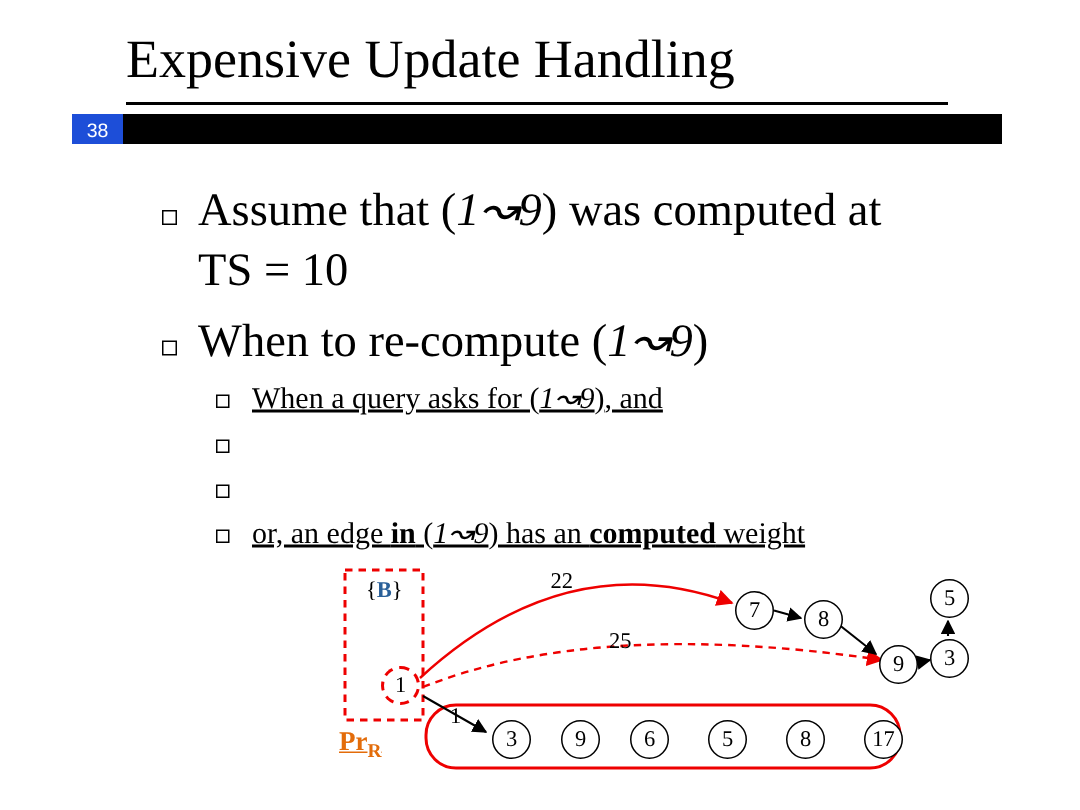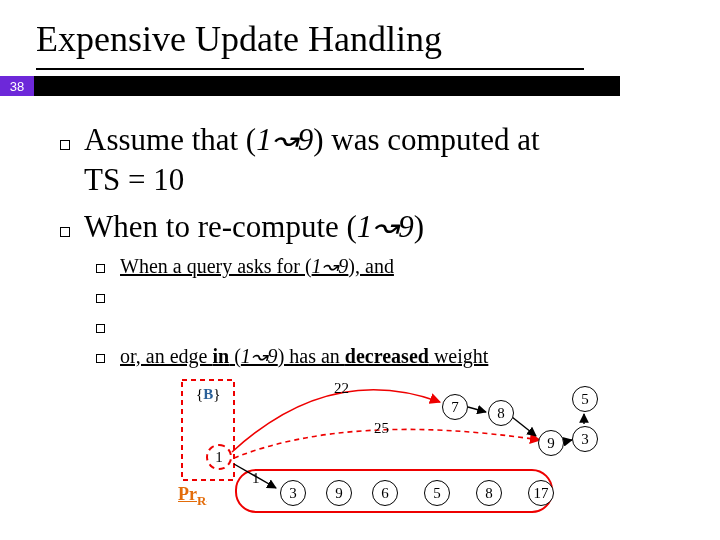--- a/index.html
+++ b/index.html
@@ -1,21 +1,21 @@
 <!DOCTYPE html>
 <html><head>
 <meta charset="utf-8">
 <style>
   * { box-sizing: border-box; margin: 0; padding: 0; }
   body { width: 720px; height: 540px; font-family: Georgia, 'Times New Roman', serif; background: #fff; overflow: hidden; position: relative; }
-  .slide { width: 620px; height: 540px; position: relative; }
+  .slide { width: 620px; height: 540px; position: relative; margin-left: 48px; }
   .title { font-size: 36px; font-weight: normal; padding: 18px 36px 8px 36px; color: #000; font-family: Georgia, serif; }
   .title-underline { height: 2px; background: #000; margin: 0 36px 0 36px; }
   .page-bar { display: flex; align-items: stretch; margin-top: 6px; }
-  .page-num { background: #6d28d9; color: #fff; width: 34px; height: 20px; font-size: 13px; display: flex; align-items: center; justify-content: center; font-family: Arial, sans-serif; }
+  .page-num { background: #1d4ed8; color: #fff; width: 34px; height: 20px; font-size: 13px; display: flex; align-items: center; justify-content: center; font-family: Arial, sans-serif; }
   .page-fill { background: #000; height: 20px; flex: 1; }
   .content { padding: 18px 40px 0 60px; }
   .bullet-l1 { display: flex; margin: 6px 0; font-size: 31px; line-height: 1.3; }
   .bullet-l1 .mark { width: 24px; flex-shrink: 0; }
   .bullet-l2 { display: flex; margin: 4px 0 4px 36px; font-size: 20px; line-height: 1.3; text-decoration: underline; }
   .bullet-l2 .mark { width: 24px; flex-shrink: 0; }
   .it { font-style: italic; }
   .bo { font-weight: bold; }
   .sub { font-size: 0.75em; vertical-align: sub; }
   .squareMark { display:inline-block; width:10px; height:10px; border:1.4px solid #000; margin-top:7px; }
@@ -60,21 +60,21 @@
           <span><span>When a query asks for (</span><span class="it">1↝9</span><span>)</span><span>, and</span></span>
         </div>
         <div class="bullet-l2">
           <span class="mark"><span class="squareMark2"></span></span>
         </div>
         <div class="bullet-l2">
           <span class="mark"><span class="squareMark2"></span></span>
         </div>
         <div class="bullet-l2">
           <span class="mark"><span class="squareMark2"></span></span>
-          <span><span>or, an edge </span><span class="bo">in</span><span> (</span><span class="it">1↝9</span><span>) has an </span><span class="bo">decreased</span><span> weight</span></span>
+          <span><span>or, an edge </span><span class="bo">in</span><span> (</span><span class="it">1↝9</span><span>) has an </span><span class="bo">computed</span><span> weight</span></span>
         </div>
       </div>
   </div>
 
   <div class="graph">
     <div class="setLabel" style="left:56px;top:14px;">
       <span>{</span><span class="bspan">B</span><span>}</span>
     </div>
     <div class="partLabel" style="left:38px;top:112px;text-decoration:underline;">
       <span>Pr</span><span class="sub2">R</span>
@@ -112,18 +112,18 @@
         <div class="node" style="left: 284px; top: 108px;">5</div>
         <div class="node" style="left: 336px; top: 108px;">8</div>
         <div class="node" style="left: 302px; top: 22px;">7</div>
         <div class="node" style="left: 348px; top: 28px;">8</div>
         <div class="node" style="left: 388px; top: 108px;">17</div>
         <div class="node" style="left: 398px; top: 58px;">9</div>
         <div class="node" style="left: 432px; top: 54px;">3</div>
         <div class="node" style="left: 432px; top: 14px;">5</div>
       </div>
     <div id="elabels-layer">
-        <div class="edgeLabel" style="left: 194px; top: 8px;">22</div>
-        <div class="edgeLabel" style="left: 234px; top: 48px;">25</div>
+        <div class="edgeLabel" style="left: 179px; top: 8px;">22</div>
+        <div class="edgeLabel" style="left: 218px; top: 48px;">25</div>
         <div class="edgeLabel" style="left: 112px; top: 98px;">1</div>
       </div>
   </div>
 </div>
 
 </body></html>

